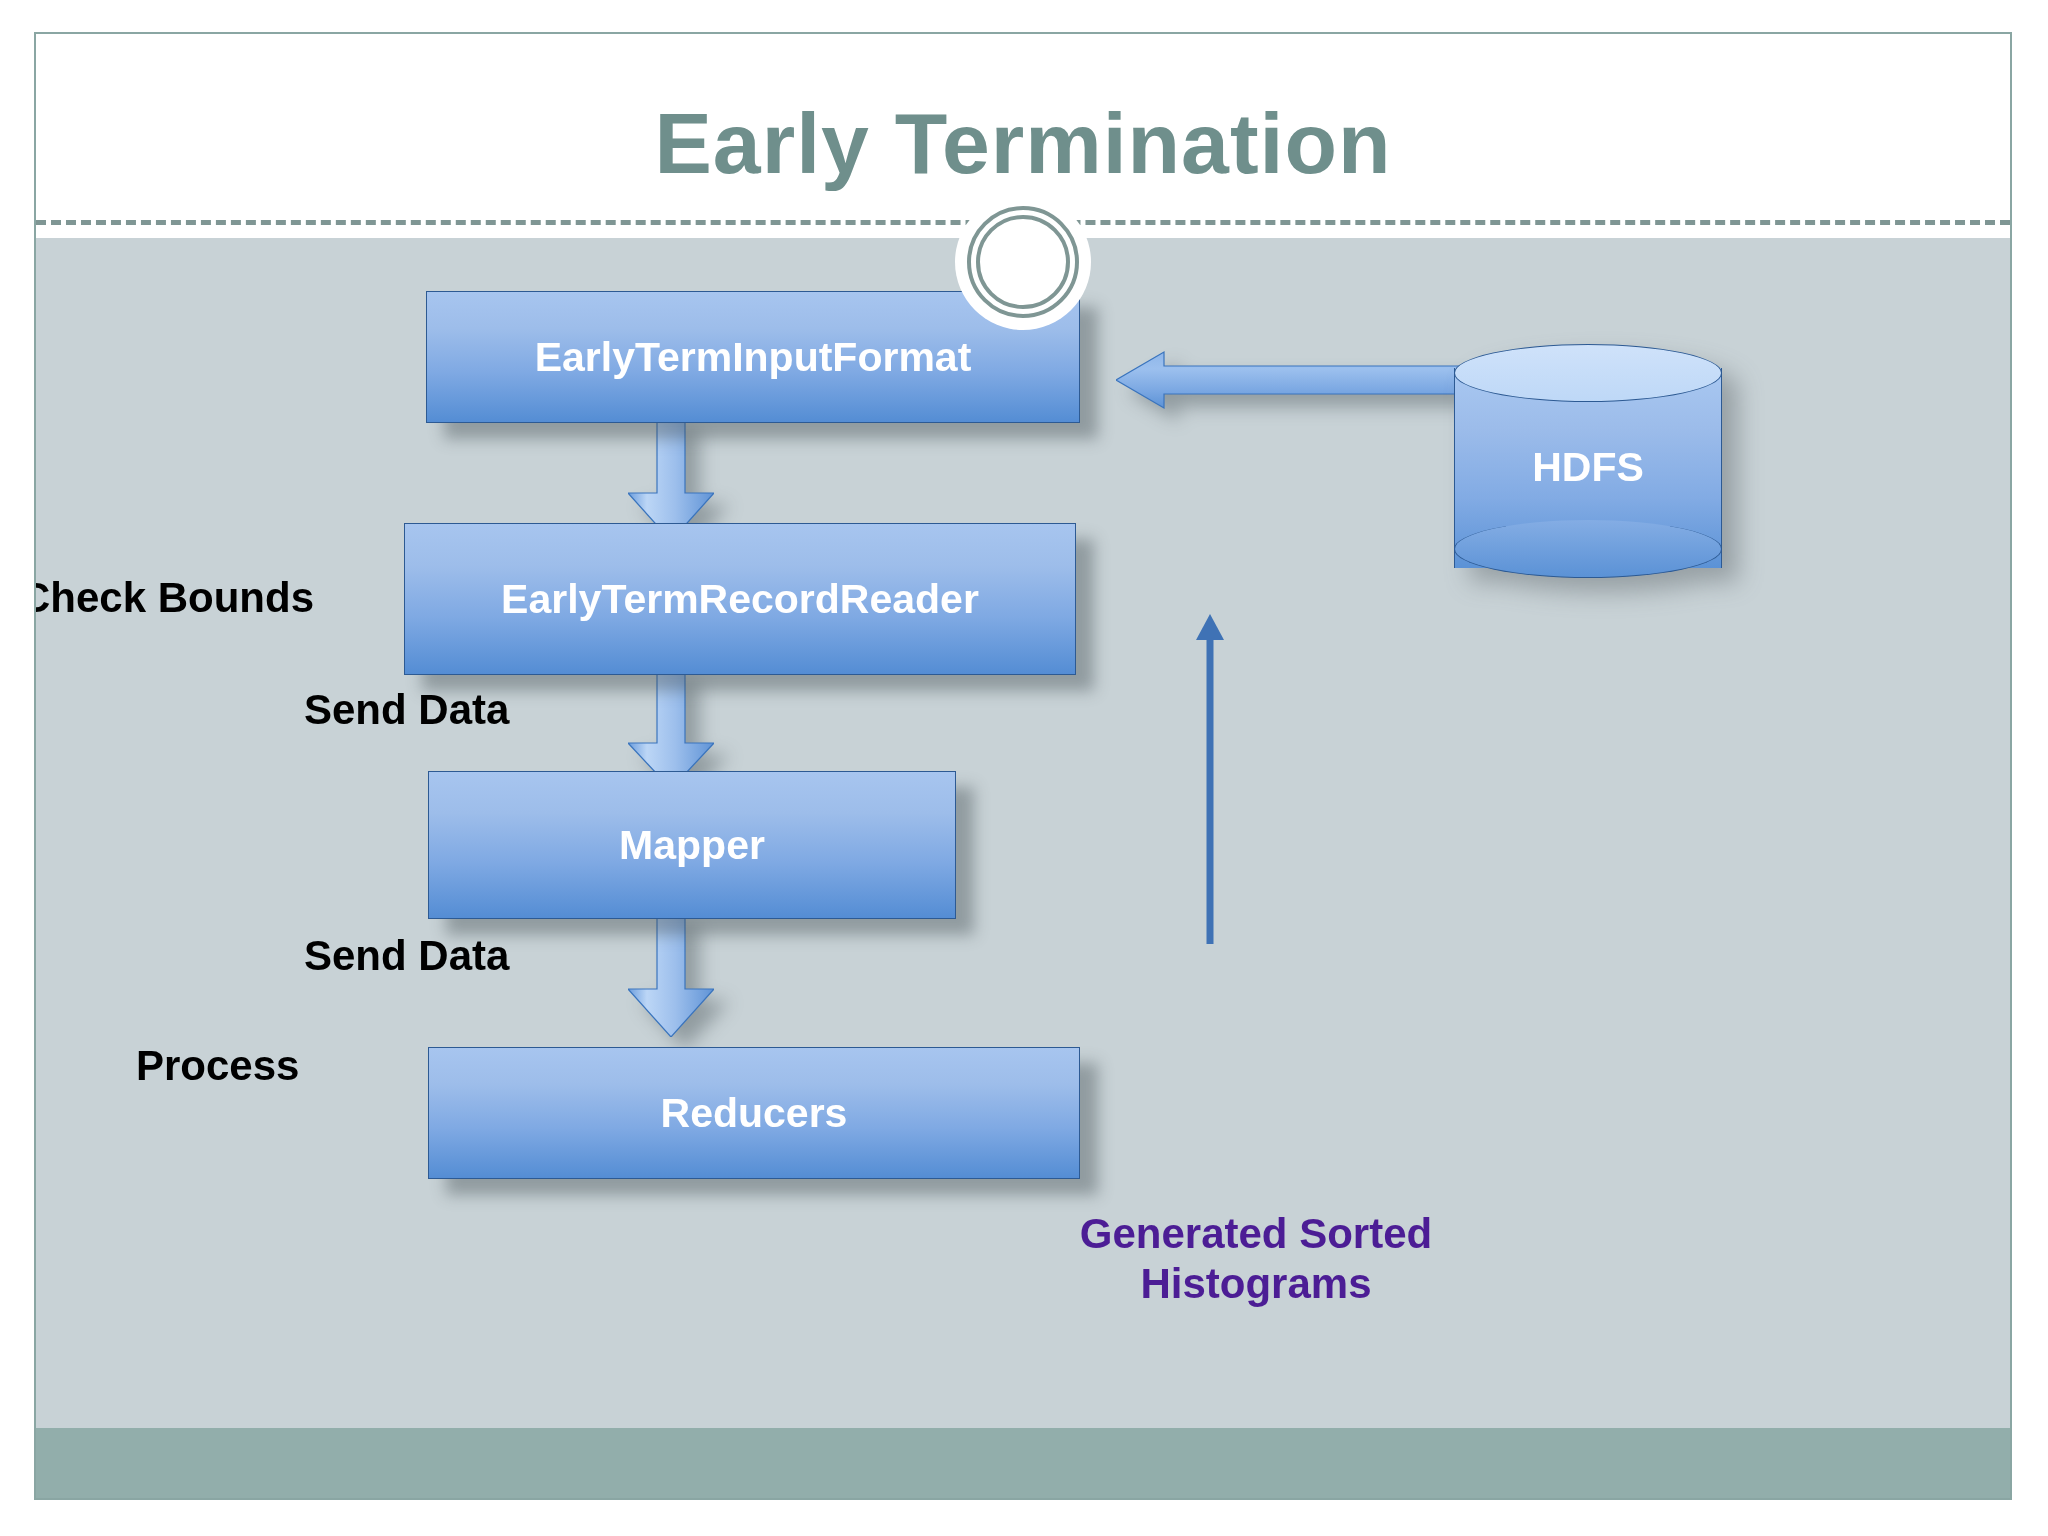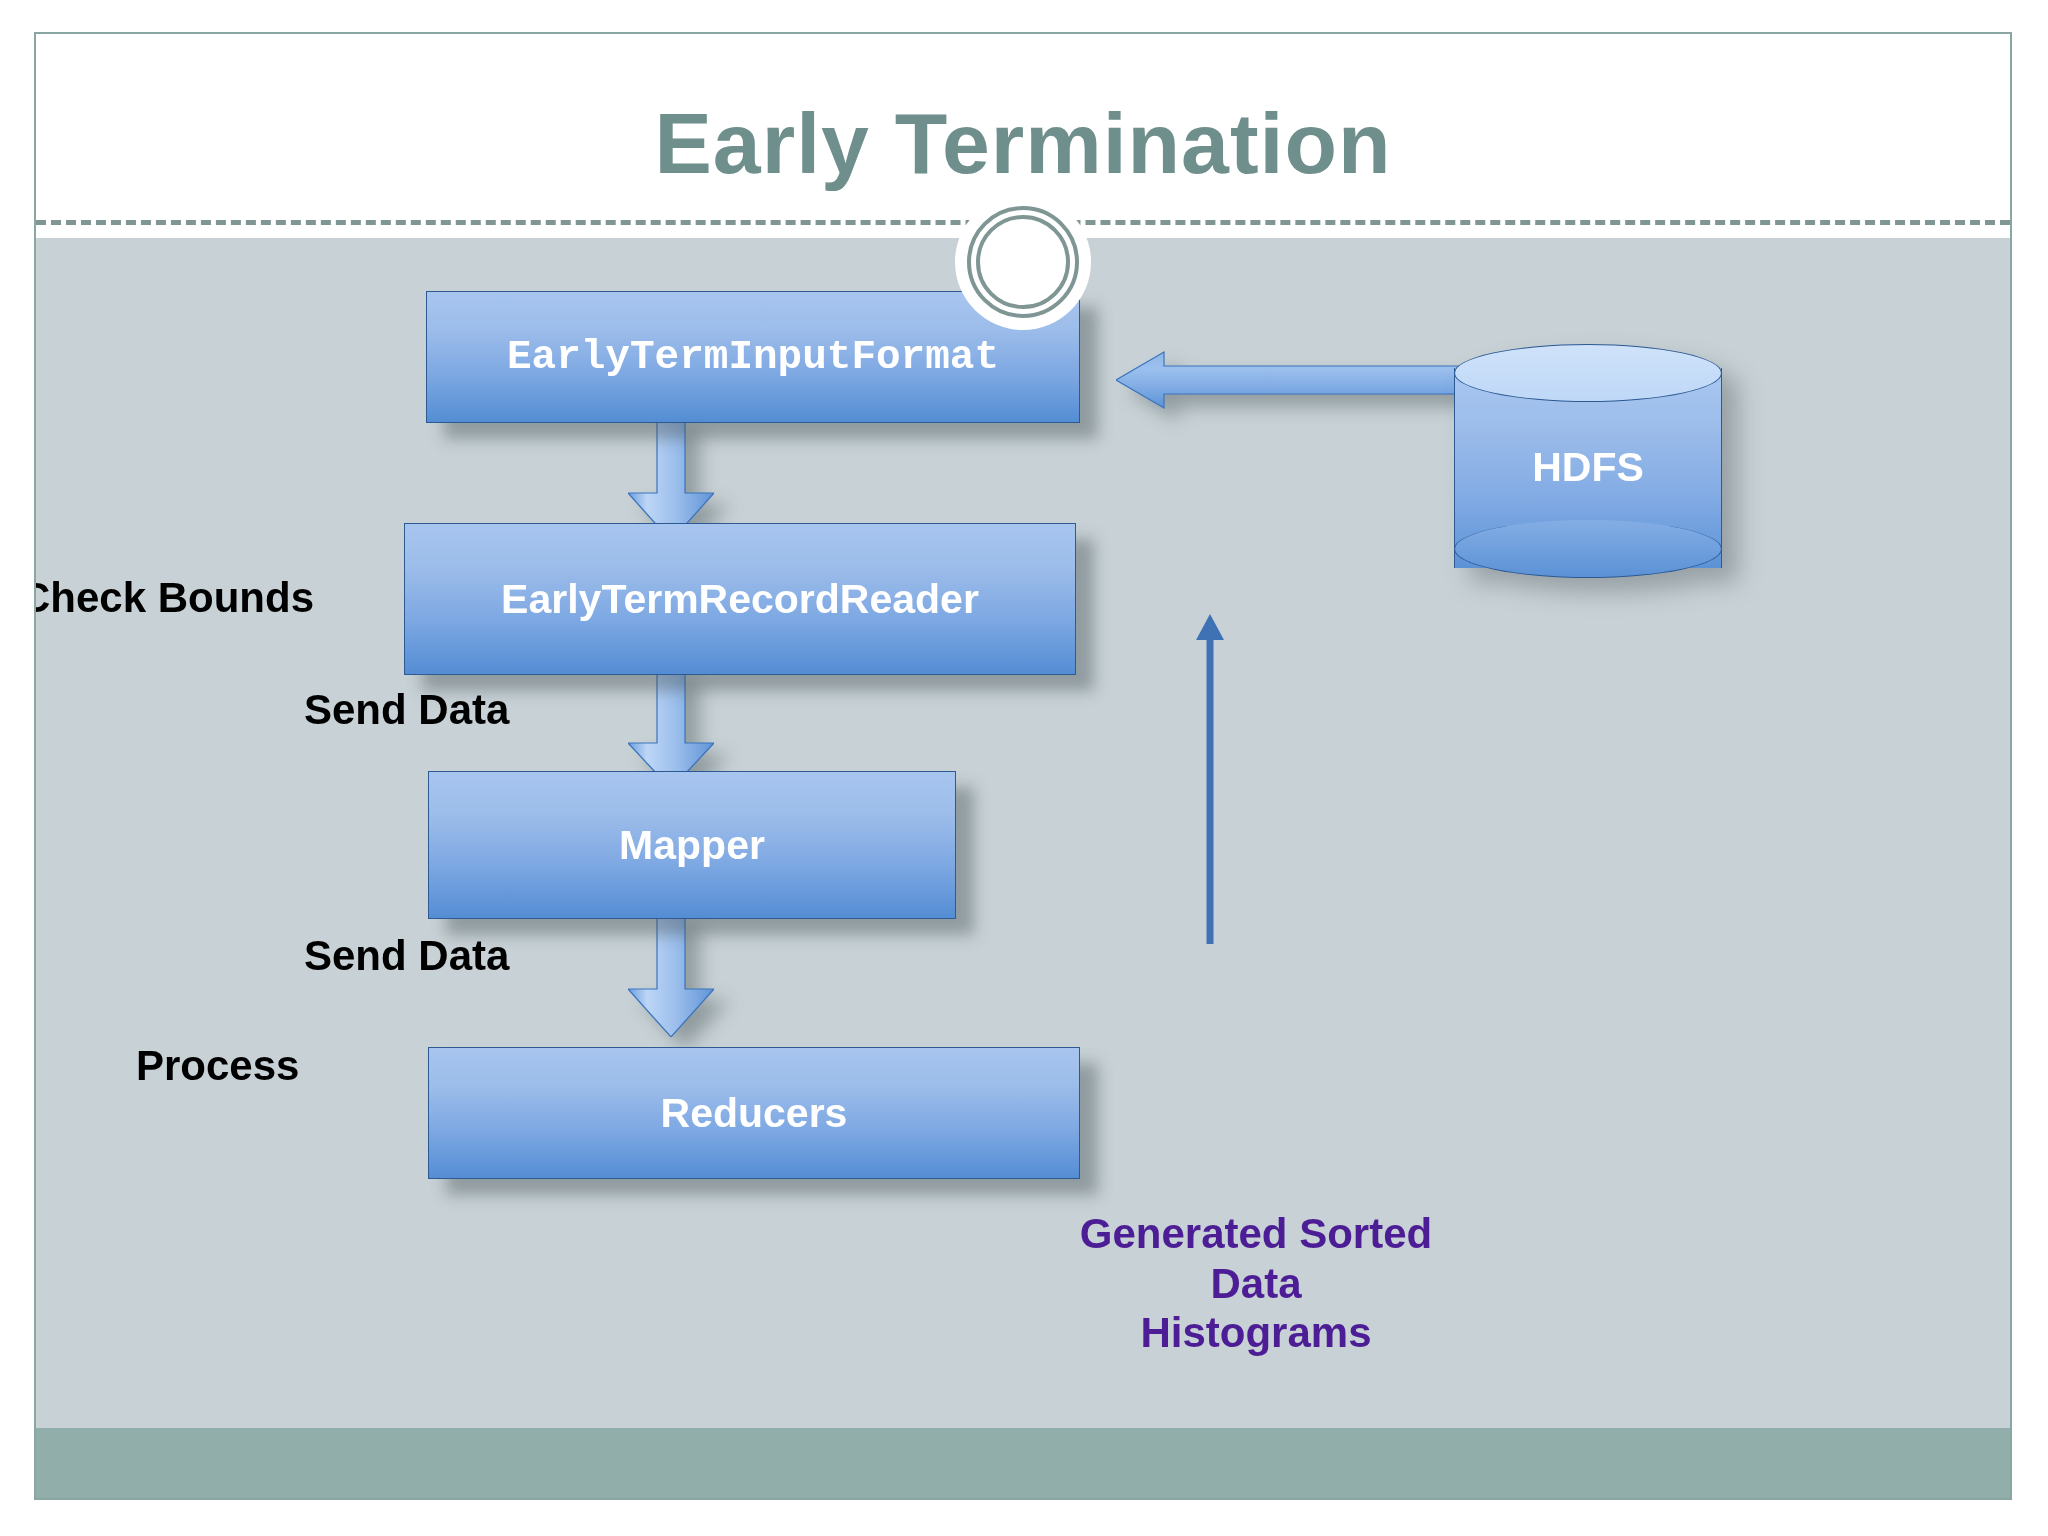--- a/index.html
+++ b/index.html
@@ -98,21 +98,21 @@
     border:1px solid #2d5a93;
     box-shadow:18px 16px 14px rgba(70,80,85,0.42);
     color:#ffffff;
     font-weight:bold;
     display:flex;
     align-items:center;
     justify-content:center;
     text-align:center;
     z-index:3;
   }
-  #box-input-format{ left:390px; top:257px;  width:654px; height:132px; font-size:41px;font-family:Liberation Mono, monospace; }
+  #box-input-format{ left:390px; top:257px;  width:654px; height:132px; font-size:41px; }
   #box-record-reader{ left:368px; top:489px; width:672px; height:152px; font-size:41px; }
   #box-mapper{       left:392px; top:737px;  width:528px; height:148px; font-size:41px; }
   #box-reducers{     left:392px; top:985px;  width:652px; height:132px; font-size:41px;margin-top:28px; }
 
   
   .block-arrow-down{
     position:absolute;
     width:86px;
     z-index:2;
     filter:drop-shadow(14px 12px 9px rgba(70,80,85,0.42));
@@ -315,17 +315,16 @@
     <div id="hdfs-label">HDFS</div>
   </div>
 
   <div class="annot" id="label-check-bounds">Check Bounds</div>
   <div class="annot" id="label-send-data-1">Send Data</div>
   <div class="annot" id="label-send-data-2">Send Data</div>
   <div class="annot" id="label-process">Process</div>
 
   <div id="label-histograms">
     <span>Generated Sorted</span>
-    <span>Data</span>
     <span>Histograms</span>
   </div>
 
 </div>
 
 </body></html>

